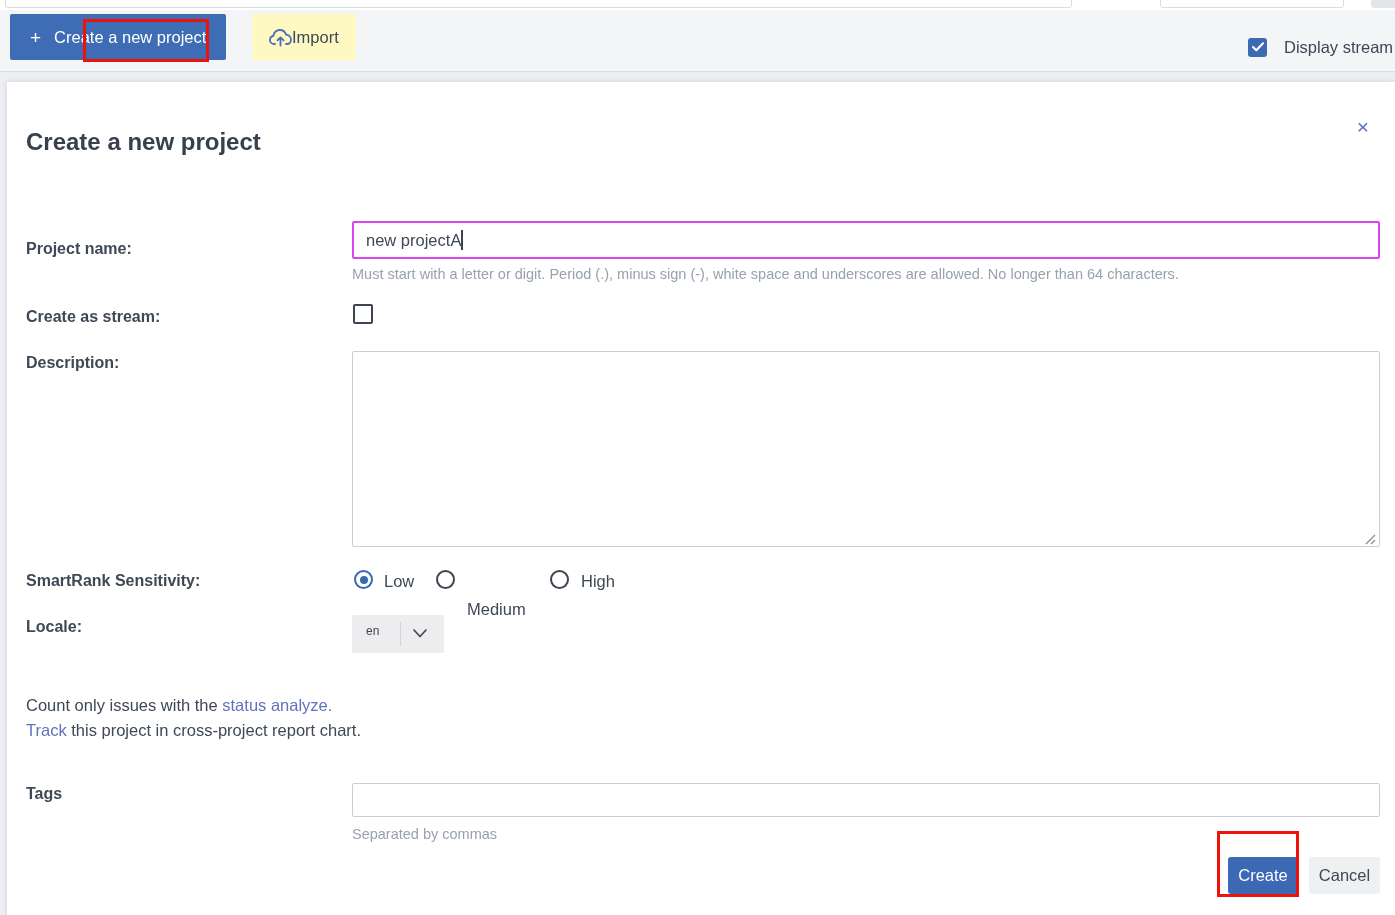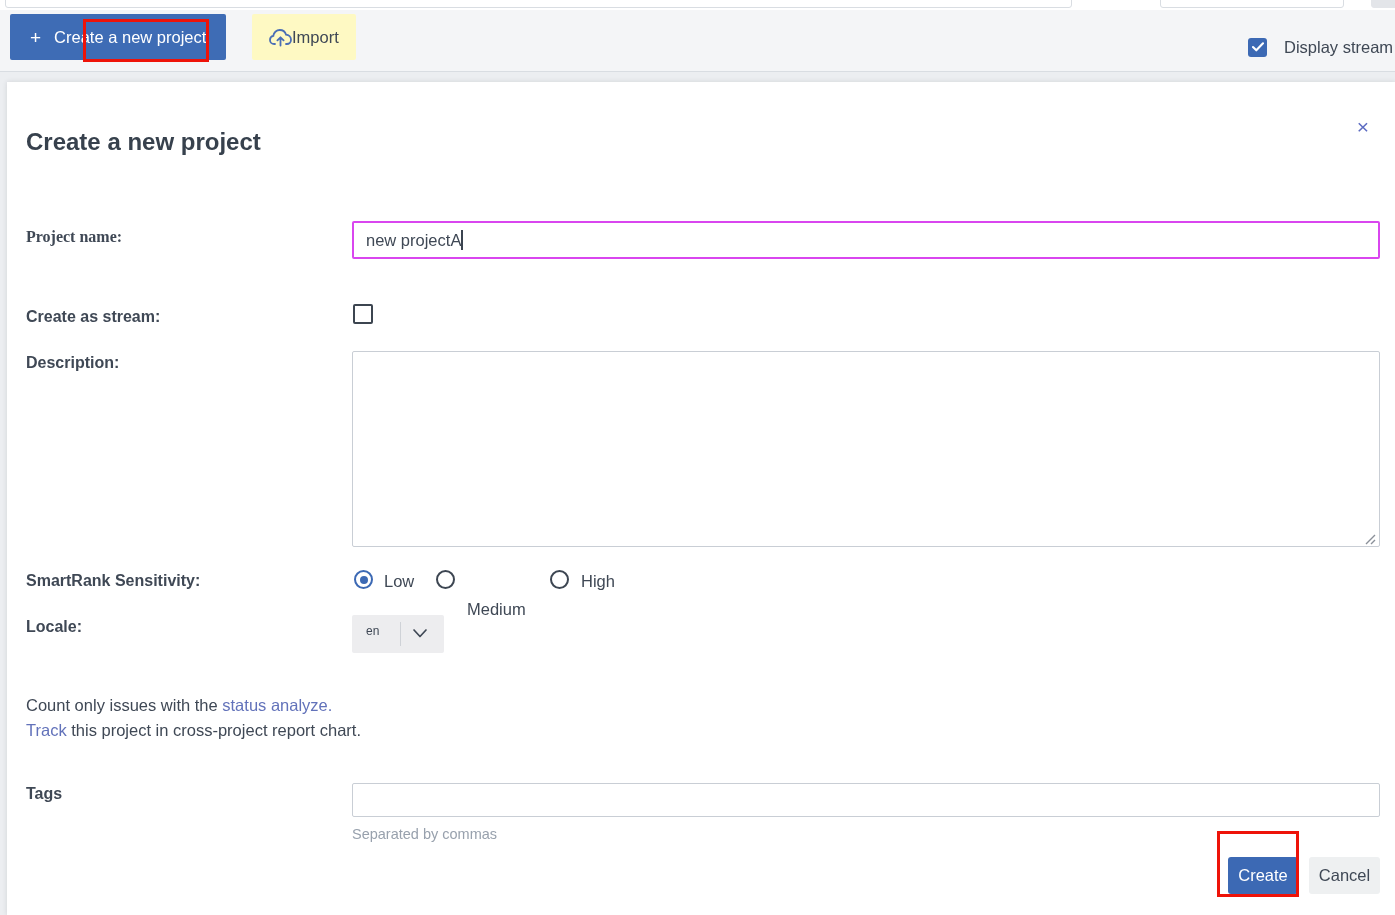--- a/index.html
+++ b/index.html
@@ -126,25 +126,26 @@
       <span class="cb-label">Display stream</span>
     </div>
   </div>
 
   <div class="page-under"></div>
 
   <div class="dialog">
     <div class="dialog-title">Create a new project</div>
     <button class="close-x">×</button>
 
-    <div class="flabel" style="top:146px;font-family:Liberation Serif, serif;">Project name:</div>
+    <div class="flabel" style="top:158px;">Project name:</div>
     <div class="name-field">
       <input type="text" value="new projectA" style="">
       <div class="caret"></div>
     </div>
+    <div class="help" style="left:345px; top:184px;">Must start with a letter or digit. Period (.), minus sign (-), white space and underscores are allowed. No longer than 64 characters.</div>
 
     <div class="flabel" style="top:226px;">Create as stream:</div>
     <span class="cb-empty"></span>
 
     <div class="flabel" style="top:272px;">Description:</div>
     <textarea class="desc-area" style=""></textarea>
     <svg class="resize-handle" width="14" height="13" viewBox="0 0 14 13">
       <path d="M3 12 L12 3 M8 12 L12 8" stroke="#8a9099" stroke-width="1.4" fill="none"></path>
     </svg>
 

